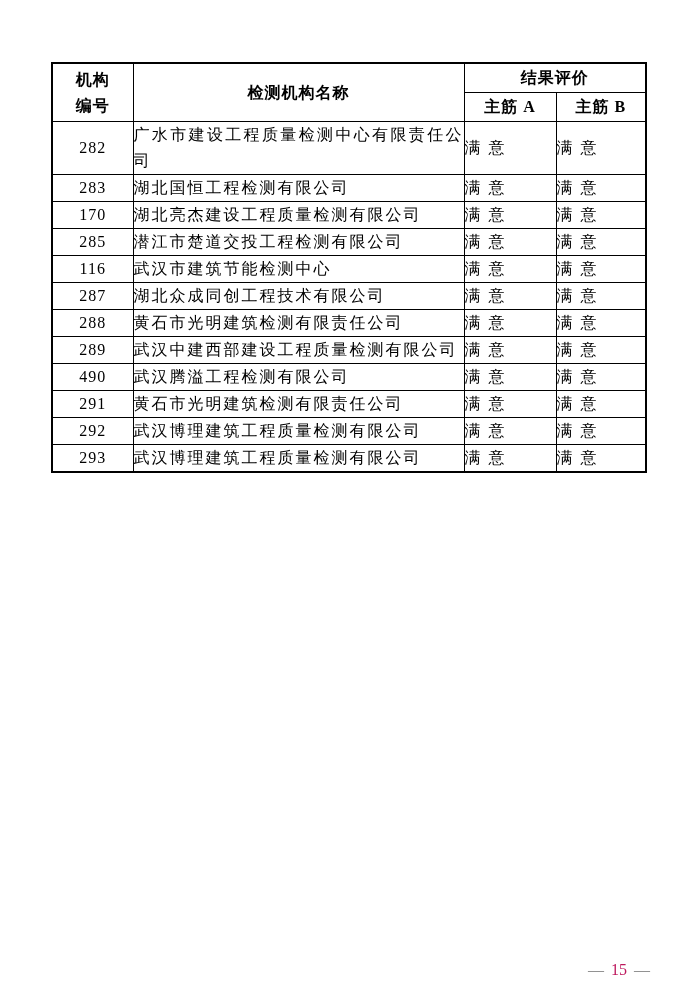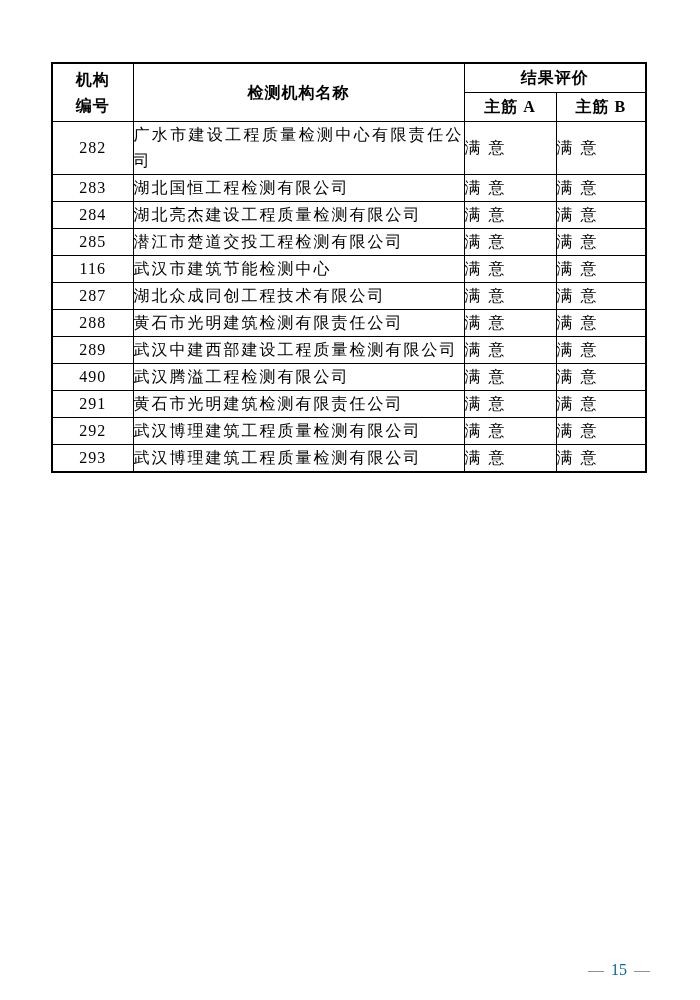--- a/index.html
+++ b/index.html
@@ -67,21 +67,21 @@
     top: 960px;
     right: 50px;
     font-size: 16px;
     line-height: 20px;
     white-space: nowrap;
   }
   .footer .dash {
     color: #808080;
   }
   .footer .pagenum {
-    color: #0369a1;
+    color: #be185d;
     margin: 0 7px;
   }
 </style>
 </head>
 <body>
 
 <div class="page">
 
   <table class="eval">
     <colgroup>
@@ -108,21 +108,21 @@
         <td class="c-val"><span class="spread">满意</span></td>
         <td class="c-val"><span class="spread">满意</span></td>
       </tr>
       <tr class="b-row">
         <td class="c-id">283</td>
         <td class="c-name">湖北国恒工程检测有限公司</td>
         <td class="c-val"><span class="spread">满意</span></td>
         <td class="c-val"><span class="spread">满意</span></td>
       </tr>
       <tr class="b-row">
-        <td class="c-id">284</td>
+        <td class="c-id">170</td>
         <td class="c-name">湖北亮杰建设工程质量检测有限公司</td>
         <td class="c-val"><span class="spread">满意</span></td>
         <td class="c-val"><span class="spread">满意</span></td>
       </tr>
       <tr class="b-row">
         <td class="c-id">285</td>
         <td class="c-name">潜江市楚道交投工程检测有限公司</td>
         <td class="c-val"><span class="spread">满意</span></td>
         <td class="c-val"><span class="spread">满意</span></td>
       </tr>

